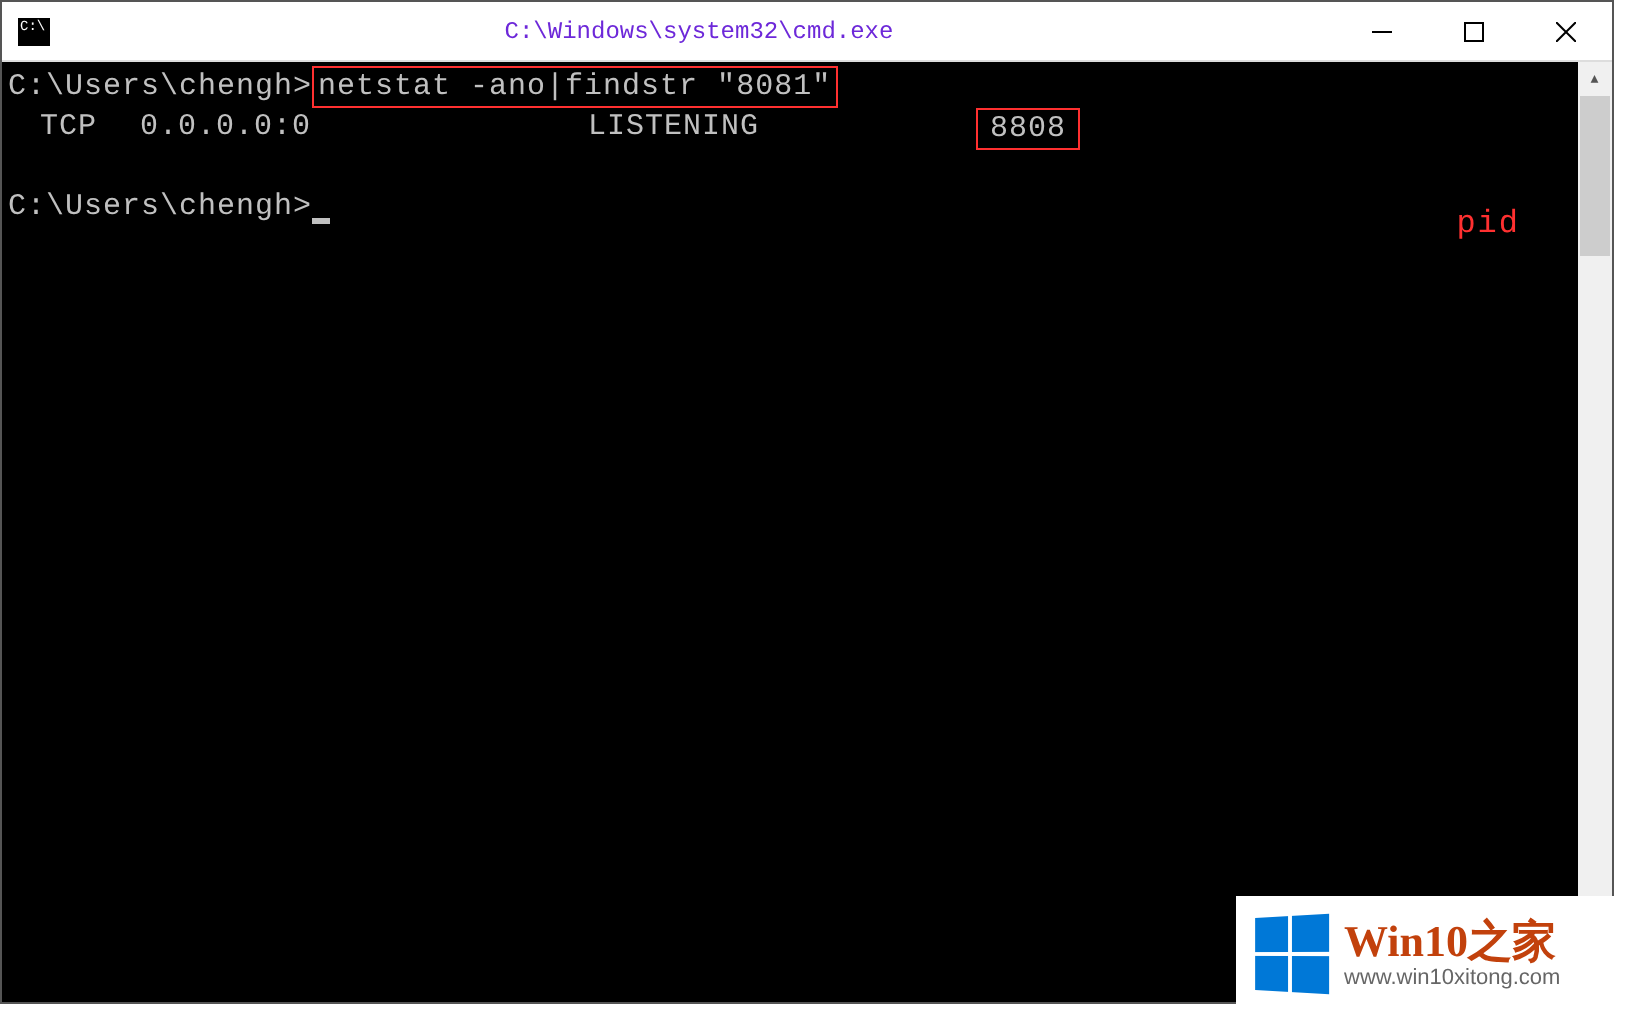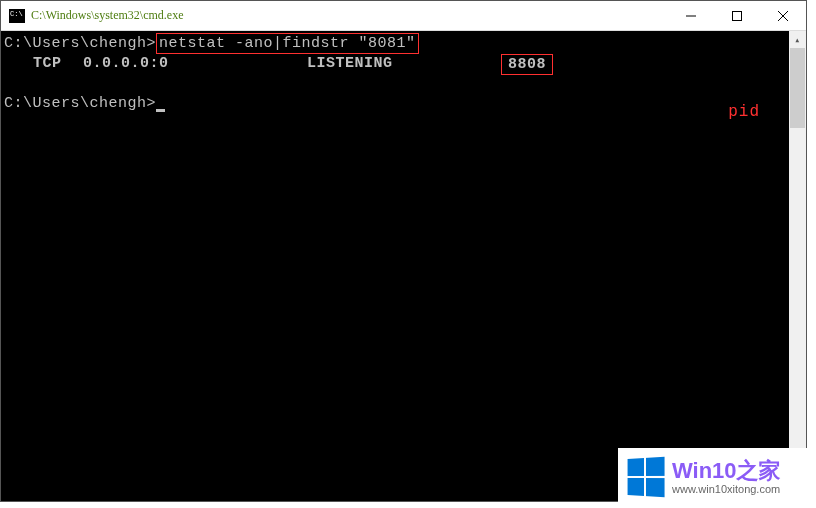--- a/index.html
+++ b/index.html
@@ -40,24 +40,25 @@
     .titlebar-icon::after {
       content: "C:\\";
       color: #fff;
       font-size: 7px;
       position: absolute;
       top: 1px;
       left: 1px;
       font-family: "Courier New", monospace;
     }
     .titlebar-text {
-      font-family: Liberation Serif, serif;
+      font-family: Liberation Mono, monospace;
       font-size: 12px;
-      color: #4d7c0f;
+      color: #6d28d9;
       flex: 1;
+      text-align: center;
     }
     .window-controls {
       display: flex;
       height: 100%;
     }
     .win-btn {
       width: 46px;
       height: 30px;
       display: flex;
       align-items: center;
@@ -156,35 +157,34 @@
     }
     .wm-logo div {
       background: #0078d7;
     }
     .wm-text {
       display: flex;
       flex-direction: column;
       line-height: 1.1;
     }
     .wm-title {
-      font-family: Liberation Sans, sans-serif;
+      font-family: Liberation Serif, serif;
       font-size: 22px;
       font-weight: bold;
-      color: #8b5cf6;
+      color: #c2410c;
     }
     .wm-url {
       font-family: Arial, sans-serif;
       font-size: 11px;
       color: #666;
     }
     .output-row {
       display: flex;
-      padding-left: 16px;
+      padding-left: 3px;
       line-height: 19px;
-      font-weight: bold;
     }
     .col-proto { width: 66px; padding-left: 16px;}
     .col-local { width: 220px; }
     .col-foreign { width: 224px; }
     .col-state { width: 158px; }
     .col-pid-box { border: 1px solid #ff3030; padding: 0 6px; margin-left: 36px;}
   </style>
 </head>
 <body>
 

